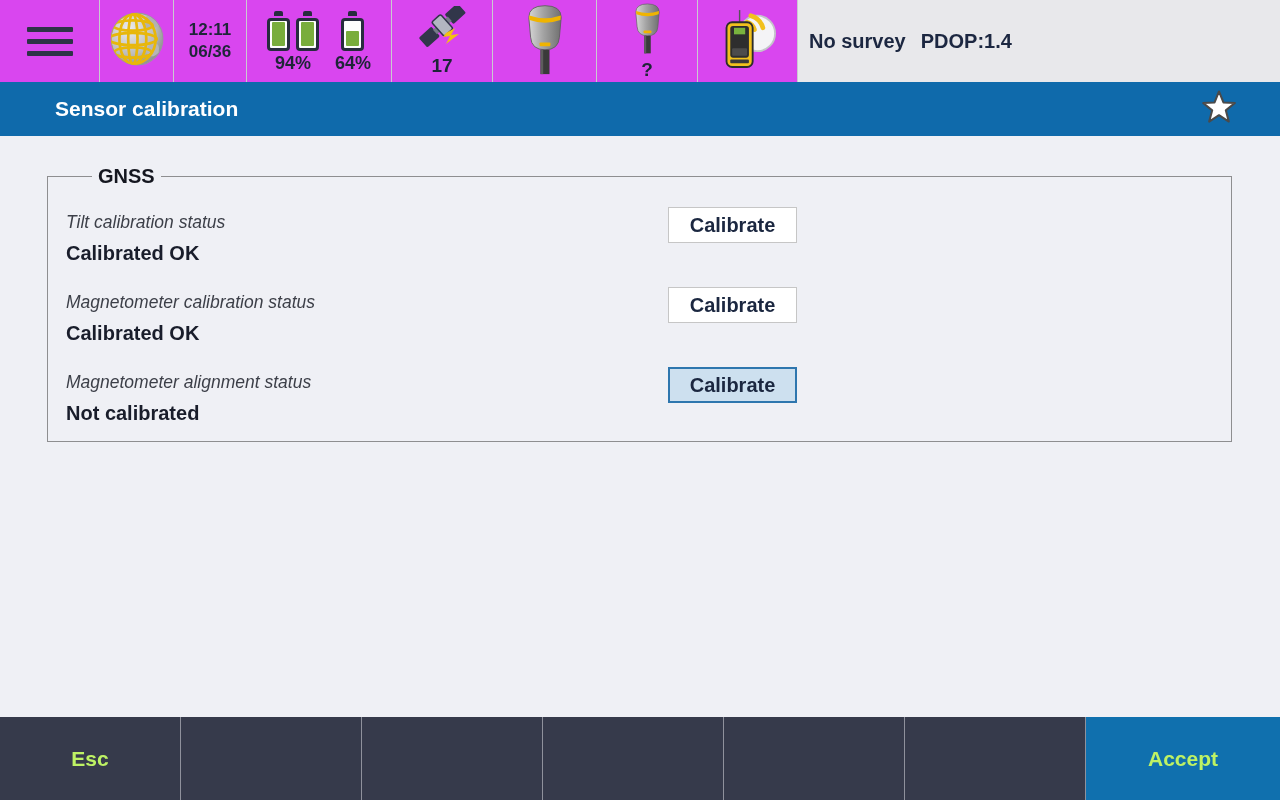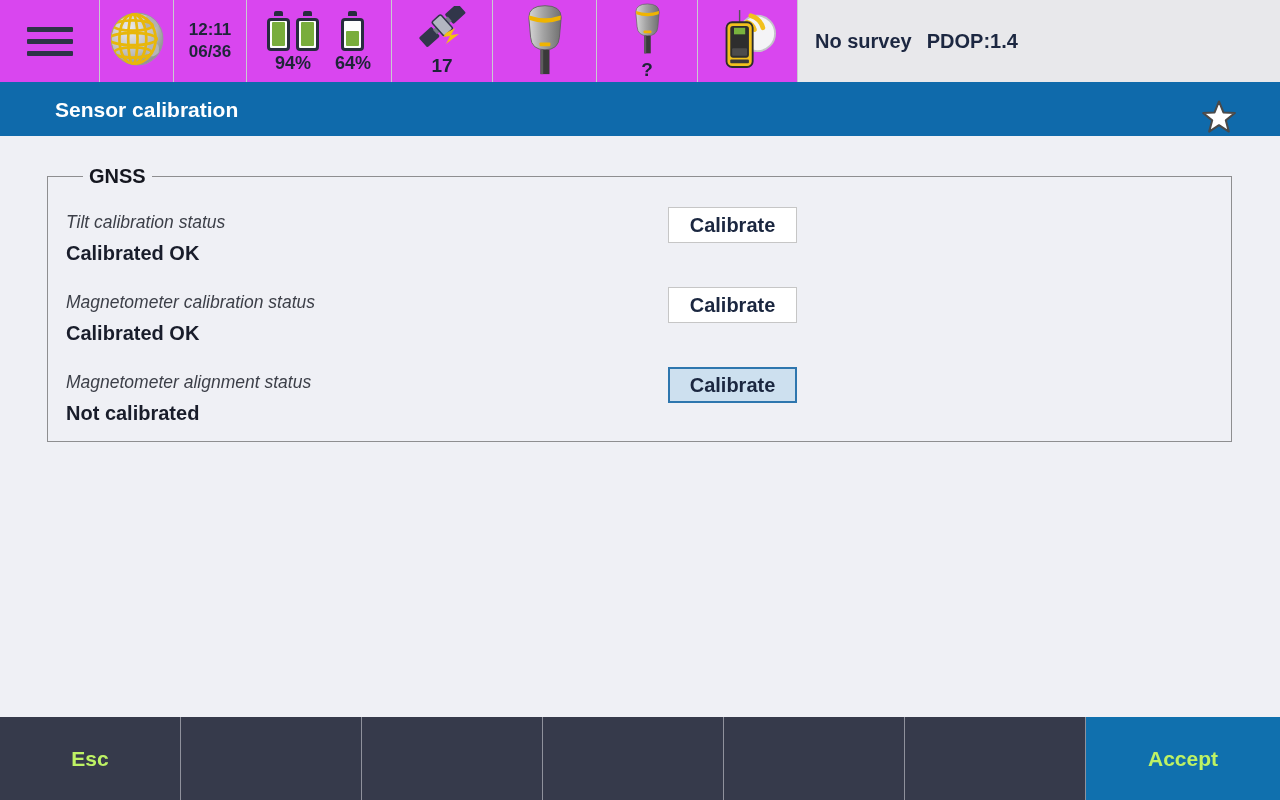--- a/index.html
+++ b/index.html
@@ -37,36 +37,36 @@
 
   .sat-cell { width:101px; }
   .iconlabel { font-size:19px; font-weight:700; color:#1e2538; margin-top:1px; }
   .rx1-cell { width:104px; }
   .rx2-cell { width:101px; }
   .ctrl-cell { width:100px; }
 
   .status-area {
     flex:1 1 auto; background:#e8e8eb;
     display:flex; align-items:center; gap:15px;
-    padding-left:17px;
+    padding-left:11px;
     font-size:20px; font-weight:700; color:#1c2741;
     border-right:none;
   }
 
   
-  .titlebar { height:54px; background:#0f6aab; display:flex; padding:16px 42px 0 55px; flex:0 0 auto; }
+  .titlebar { height:54px; background:#0f6aab; display:flex; align-items:center; padding:0 42px 0 55px; flex:0 0 auto; }
   .titlebar .title { color:#ffffff; font-size:21px; font-weight:600; flex:1; }
 
   
   .main { flex:1 1 auto; position:relative; background:#eff0f5; }
   fieldset.gnss-box {
     position:absolute; left:47px; top:29px; width:1185px; height:277px;
     border:1px solid #8e8e90; margin:0; padding:12px 0 0 18px;
   }
-  fieldset.gnss-box legend { font-size:20px; font-weight:700; color:#14161f; padding:0 6px; margin-left:17px; }
+  fieldset.gnss-box legend { font-size:20px; font-weight:700; color:#14161f; padding:0 6px; margin-left:26px; }
   .g-row { position:relative; height:80px; padding-top:12px; }
   .g-label { font-size:17.5px; color:#3c3f48;font-style:italic; }
   .g-value { font-size:20px; font-weight:700; color:#191d2b; margin-top:9px; }
   .cal-btn {
     position:absolute; left:602px; top:7px; width:129px; height:36px;
     background:#ffffff; border:1px solid #c6c6c6;
     font-family:"Liberation Sans", sans-serif;
     font-size:20px; font-weight:700; color:#1b2740;
     display:flex; align-items:center; justify-content:center;
     padding:0; cursor:pointer;

